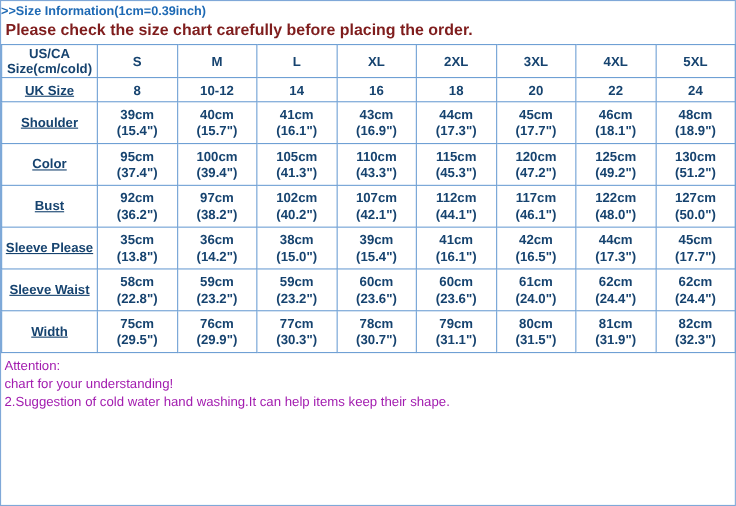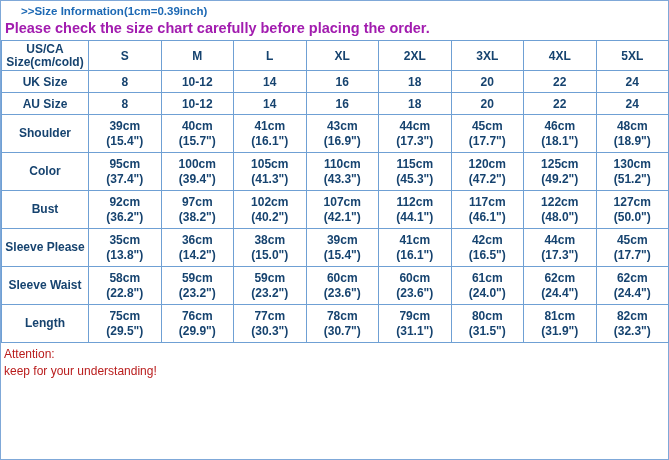--- a/index.html
+++ b/index.html
@@ -19,26 +19,26 @@
     width: 669px;
     height: 460px;
     box-sizing: border-box;
     border: 1px solid #7fa8d8;
     background: #ffffff;
   }
   .hdr-line {
     font-size: 11.5px;
     color: #1d69b4;
     font-weight: bold;
-    padding: 4px 0 2px 20px;
+    padding: 4px 0 2px 0;
     letter-spacing: 0px;
   }
   .subtitle {
     font-size: 14.5px;
-    color: #a21caf;
+    color: #7f1d1d;
     font-weight: bold;
     padding: 1px 0 4px 4px;
   }
   table.size {
     border-collapse: collapse;
     width: 667px;
     table-layout: fixed;
   }
   table.size td, table.size th {
     border: 1px solid #6fa0d4;
@@ -75,28 +75,29 @@
   .rowdata {
     height: 38px;
   }
   .rowdata td {
     font-size: 12px;
     line-height: 15px;
     font-weight: bold;
   }
   .lbl {
     font-size: 12.5px;
+    text-decoration: underline;
   }
   .cm { display: block; }
   .inch { display: block; }
 
   .attention {
     padding: 3px 3px 0 3px;
     font-size: 12px;
-    color: #b91c1c;
+    color: #a21caf;
     line-height: 16.5px;
     font-weight: normal;
   }
   .attention div {
     white-space: nowrap;
     overflow: hidden;
   }
 </style>
 </head>
 <body>
@@ -139,31 +140,20 @@
         <td>8</td>
         <td>10-12</td>
         <td>14</td>
         <td>16</td>
         <td>18</td>
         <td>20</td>
         <td>22</td>
         <td>24</td>
       </tr>
 
-      <tr class="rowsmall">
-        <td class="lbl">AU Size</td>
-        <td>8</td>
-        <td>10-12</td>
-        <td>14</td>
-        <td>16</td>
-        <td>18</td>
-        <td>20</td>
-        <td>22</td>
-        <td>24</td>
-      </tr>
 
       <tr class="rowdata">
         <td class="lbl">Shoulder</td>
         <td>
           <span class="cm">39cm</span>
           <span class="inch">(15.4")</span>
         </td>
         <td>
           <span class="cm">40cm</span>
           <span class="inch">(15.7")</span>
@@ -332,21 +322,21 @@
           <span class="cm">62cm</span>
           <span class="inch">(24.4")</span>
         </td>
         <td>
           <span class="cm">62cm</span>
           <span class="inch">(24.4")</span>
         </td>
       </tr>
 
       <tr class="rowdata">
-        <td class="lbl">Length</td>
+        <td class="lbl">Width</td>
         <td>
           <span class="cm">75cm</span>
           <span class="inch">(29.5")</span>
         </td>
         <td>
           <span class="cm">76cm</span>
           <span class="inch">(29.9")</span>
         </td>
         <td>
           <span class="cm">77cm</span>
@@ -371,16 +361,17 @@
         <td>
           <span class="cm">82cm</span>
           <span class="inch">(32.3")</span>
         </td>
       </tr>
     </tbody>
   </table>
 
   <div class="attention">
     <div>Attention:</div>
-    <div>keep for your understanding!</div>
+    <div>chart for your understanding!</div>
+    <div>2.Suggestion of cold water hand washing.It can help items keep their shape.</div>
   </div>
 
 </div>
 
 </body></html>

